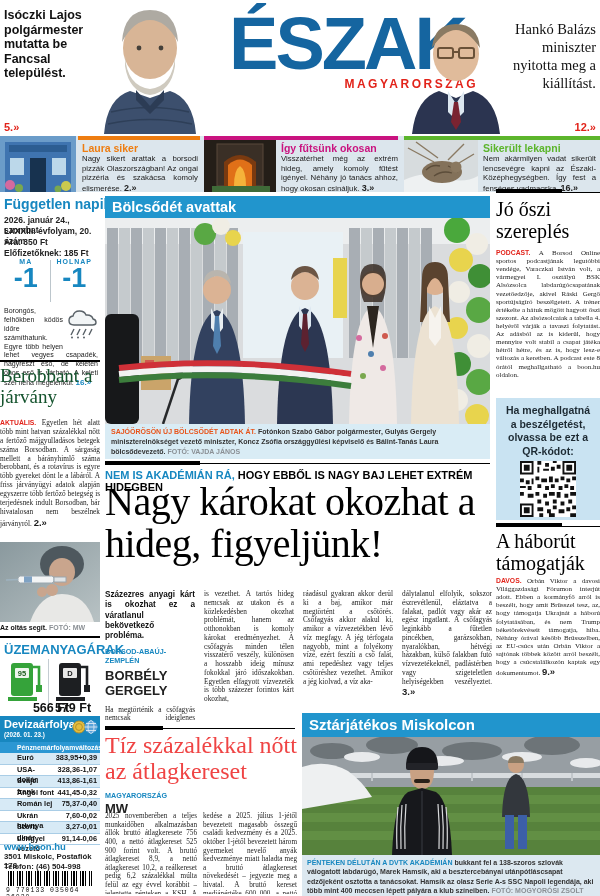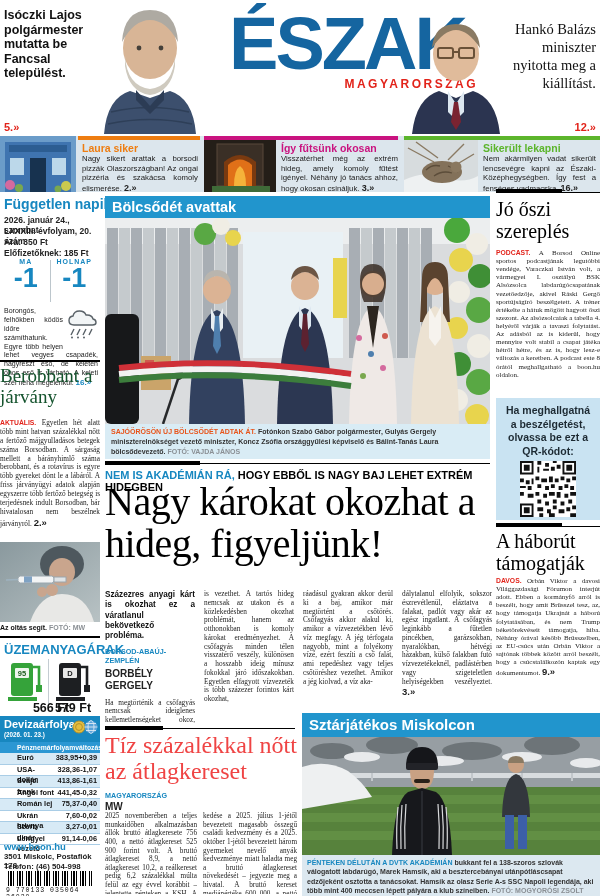--- a/index.html
+++ b/index.html
@@ -77,21 +77,21 @@
   .ny-photo{left:105px;top:218px;width:385px;height:206px;overflow:hidden;}
   .ny-cap{left:105px;top:424px;width:385px;height:35px;background:#d9ecf5;box-sizing:border-box;
           padding:3px 6px;font-size:7px;line-height:1.4;font-weight:700;color:#333;}
   .cap-lead-red{color:#e8541a;}
   .cap-lead-blue{color:#1787c0;}
   .kicker{left:105px;top:469px;width:385px;font-size:11px;font-weight:800;color:#000;}
   .main-head{left:105px;top:481px;width:385px;font-size:40px;line-height:1.06;color:#000;letter-spacing:-.5px;}
   .mcol{position:absolute;top:590px;width:90px;height:133px;overflow:hidden;font-size:7.3px;line-height:1.2;}
   .lede{font-weight:700;font-family:"Liberation Sans",sans-serif;font-size:8.2px;line-height:1.25;text-align:justify;color:#111;}
   .seclab{font-size:7.2px;font-weight:800;color:#1787c0;margin-top:7px;font-family:"Liberation Sans",sans-serif;}
-  .byline{font-size:10px;font-weight:800;color:#222;margin-top:2px;font-family:"Liberation Sans",sans-serif;}
+  .byline{font-size:13px;font-weight:800;color:#222;margin-top:2px;font-family:"Liberation Sans",sans-serif;}
   .pg-inline{font-weight:800;font-size:9.5px;font-family:"Liberation Sans",sans-serif;}
 
   .sal-head{left:105px;top:732px;width:200px;font-size:24px;line-height:1.1;color:#ef4444;}
   .sal-sec{left:105px;top:791px;}
   .sal-by{left:105px;top:801px;}
   .scol{position:absolute;top:812px;height:82px;overflow:hidden;font-size:7.2px;line-height:1.2;}
 
   .fb-banner{left:302px;top:713px;width:298px;height:24px;font-size:15px;line-height:24px;padding-left:7px;box-sizing:border-box;}
   .fb-photo{left:302px;top:737px;width:298px;height:118px;overflow:hidden;}
   .fb-cap{left:302px;top:855px;width:298px;height:41px;background:#dce8f0;box-sizing:border-box;

